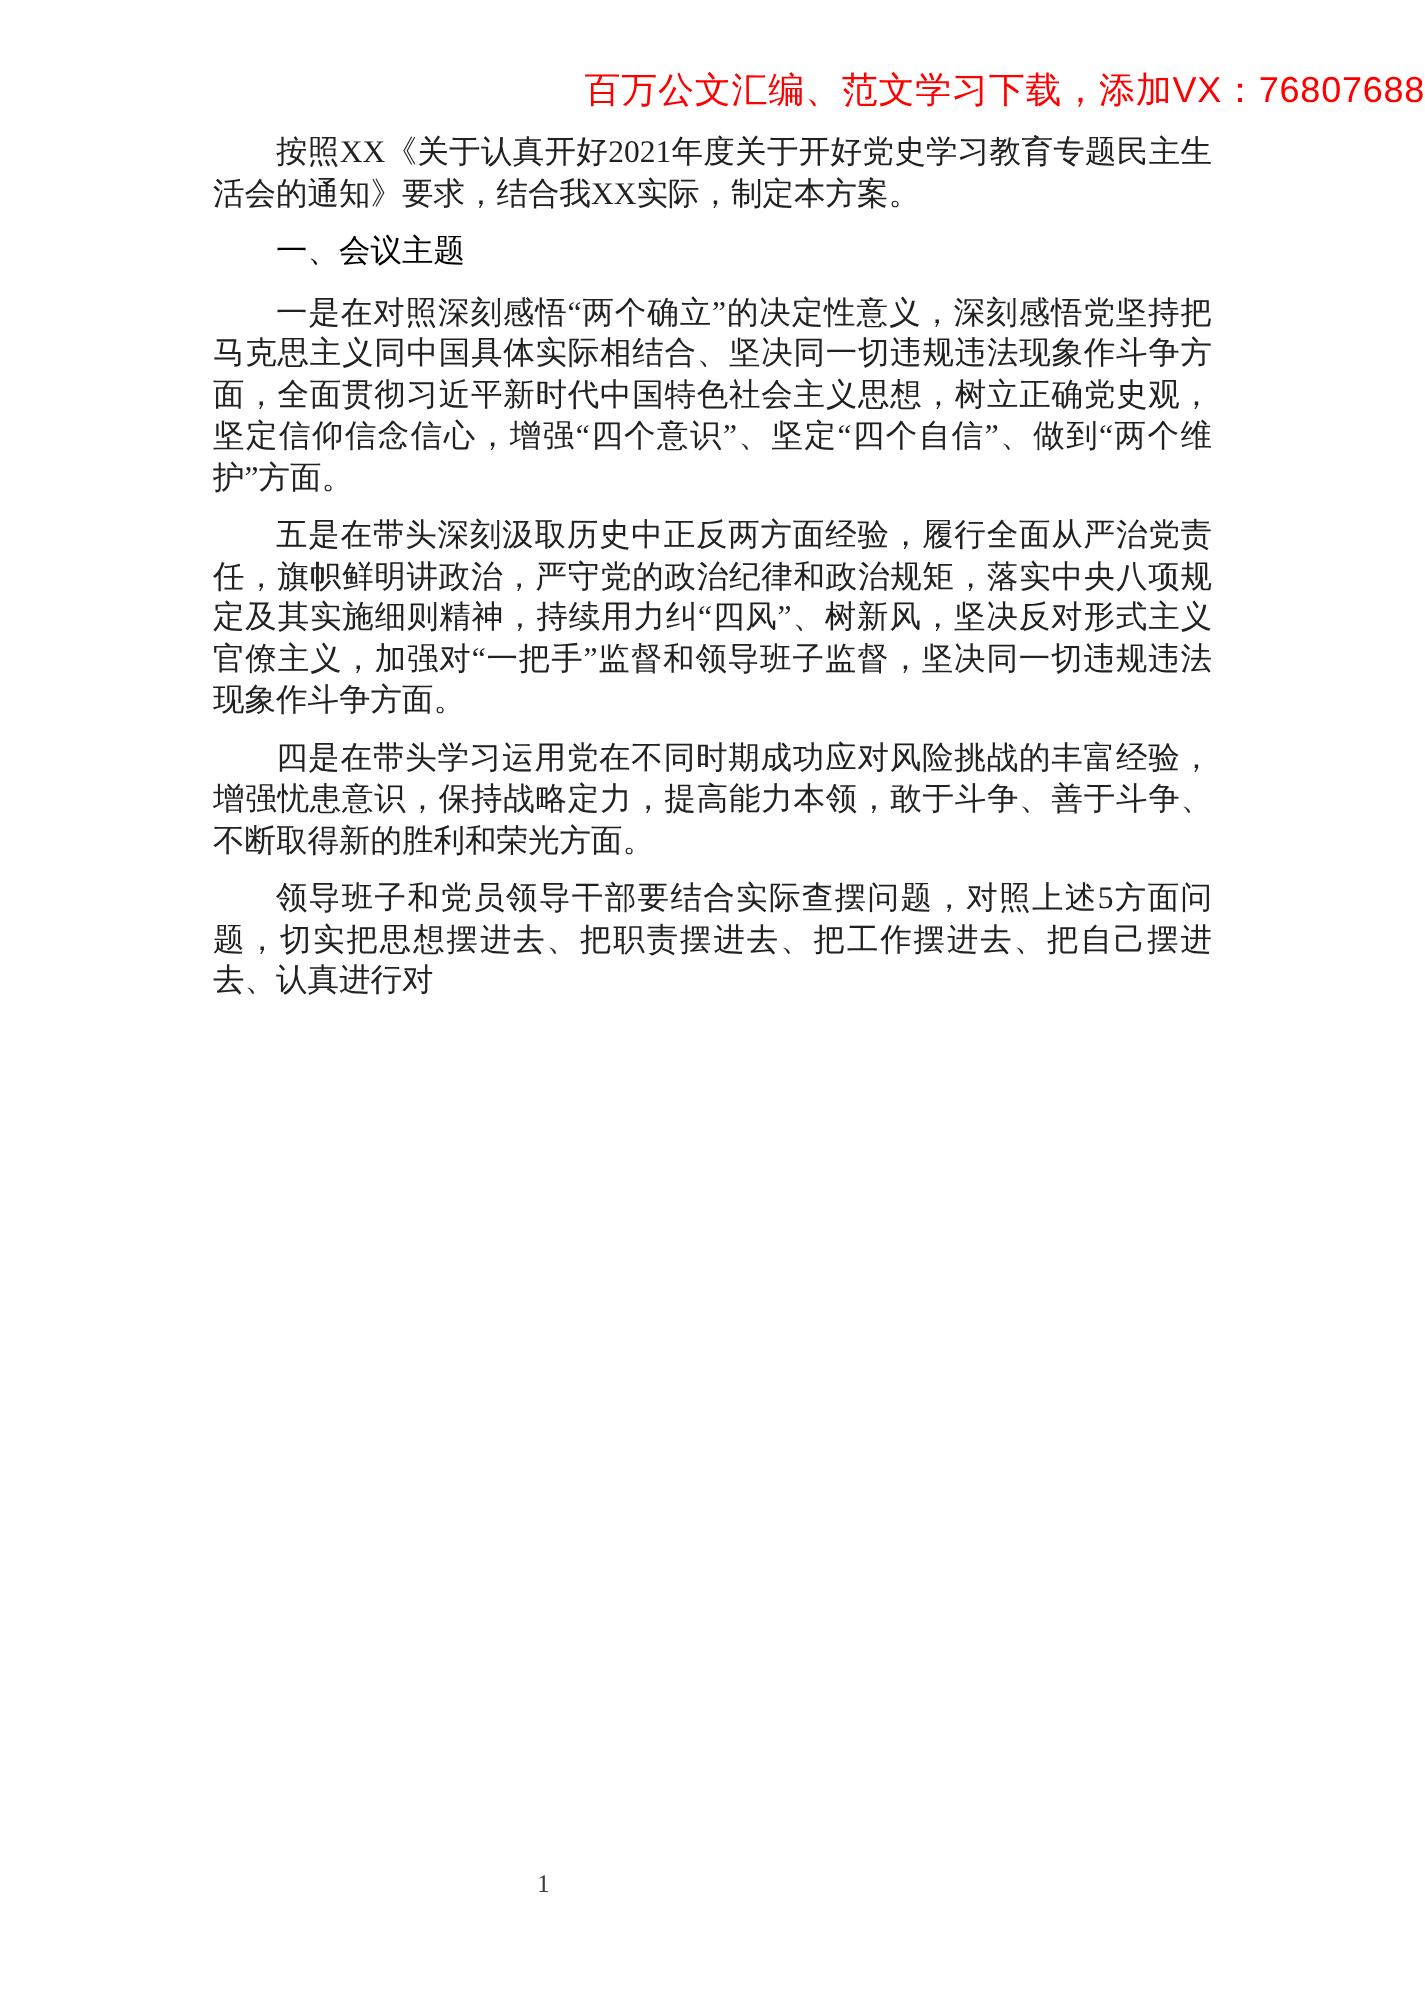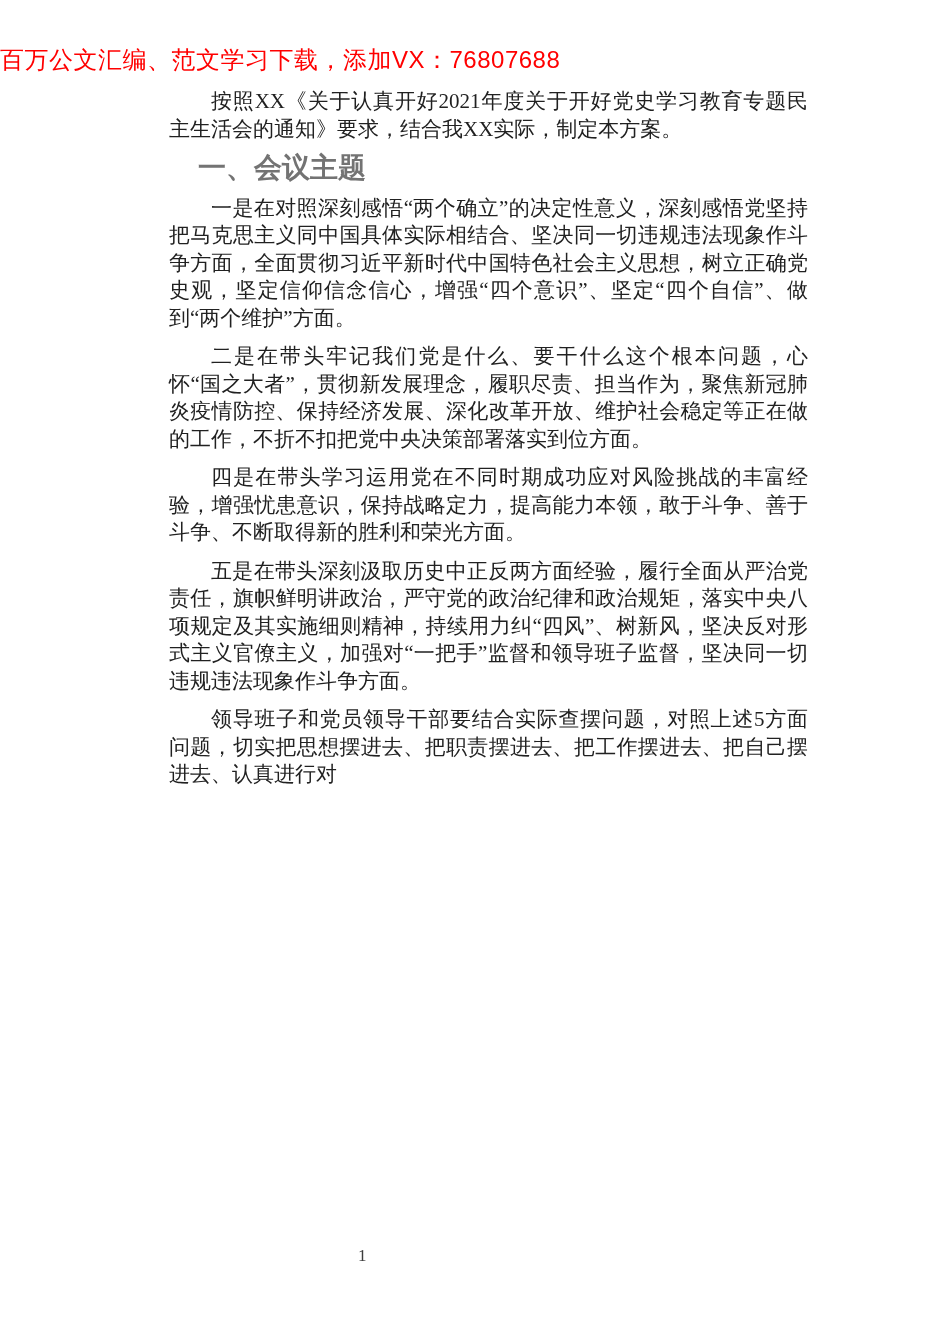--- a/index.html
+++ b/index.html
@@ -16,49 +16,48 @@
     background: var(--page-bg);
     overflow: hidden;
     font-family: "Liberation Serif", "DejaVu Serif", serif;
     color: var(--body-text);
   }
   .notice {
     position: absolute;
     top: 44px;
     left: 0;
     width: 100%;
-    text-align: left;
+    text-align: right;
     color: var(--notice-red);
     font-family: "Liberation Sans", "DejaVu Sans", sans-serif;
     font-size: 24px;
     font-weight: 500;
     letter-spacing: 0.5px;
   }
   .doc-body {
     position: absolute;
     top: 88px;
     left: 142px;
     width: 666px;
     text-align: justify;
     font-size: 21px;
     line-height: 27.5px;
   }
   .para {
     text-indent: 2em;
     margin-bottom: 11px;
     color: var(--body-text);
-    margin-left: 27px;
   }
   .heading {
     text-indent: 2em;
     margin: 2px 0 13px 0;
     font-family: "Liberation Sans", "DejaVu Sans", sans-serif;
-    font-size: 28px;
-    font-weight: 700;
-    color: #737373;
+    font-size: 21px;
+    font-weight: 400;
+    color: #000000;
   }
   .page-number {
     position: absolute;
     top: 1246px;
     left: 358px;
     font-size: 17px;
     color: #3c3c3c;
     font-family: "Liberation Serif", "DejaVu Serif", serif;
   }
 </style>
@@ -73,25 +72,24 @@
     <p class="para">按照XX《关于认真开好2021年度关于开好党史学习教育专题民主生活会的通知》要求，结合我XX实际，制定本方案。</p>
 
     <h2 class="heading">一、会议主题</h2>
 
 
 
 
 
     <p class="para">一是在对照深刻感悟“两个确立”的决定性意义，深刻感悟党坚持把马克思主义同中国具体实际相结合、坚决同一切违规违法现象作斗争方面，全面贯彻习近平新时代中国特色社会主义思想，树立正确党史观，坚定信仰信念信心，增强“四个意识”、坚定“四个自信”、做到“两个维护”方面。</p>
 
-    <p class="para">二是在带头牢记我们党是什么、要干什么这个根本问题，心怀“国之大者”，贯彻新发展理念，履职尽责、担当作为，聚焦新冠肺炎疫情防控、保持经济发展、深化改革开放、维护社会稳定等正在做的工作，不折不扣把党中央决策部署落实到位方面。</p>
 
 
+    <p class="para">五是在带头深刻汲取历史中正反两方面经验，履行全面从严治党责任，旗帜鲜明讲政治，严守党的政治纪律和政治规矩，落实中央八项规定及其实施细则精神，持续用力纠“四风”、树新风，坚决反对形式主义官僚主义，加强对“一把手”监督和领导班子监督，坚决同一切违规违法现象作斗争方面。</p>
+
     <p class="para">四是在带头学习运用党在不同时期成功应对风险挑战的丰富经验，增强忧患意识，保持战略定力，提高能力本领，敢于斗争、善于斗争、不断取得新的胜利和荣光方面。</p>
-
-    <p class="para">五是在带头深刻汲取历史中正反两方面经验，履行全面从严治党责任，旗帜鲜明讲政治，严守党的政治纪律和政治规矩，落实中央八项规定及其实施细则精神，持续用力纠“四风”、树新风，坚决反对形式主义官僚主义，加强对“一把手”监督和领导班子监督，坚决同一切违规违法现象作斗争方面。</p>
 
     <p class="para">领导班子和党员领导干部要结合实际查摆问题，对照上述5方面问题，切实把思想摆进去、把职责摆进去、把工作摆进去、把自己摆进去、认真进行对</p>
   </div>
 
   <div class="page-number">1</div>
 
 </div>
 
 </body></html>

